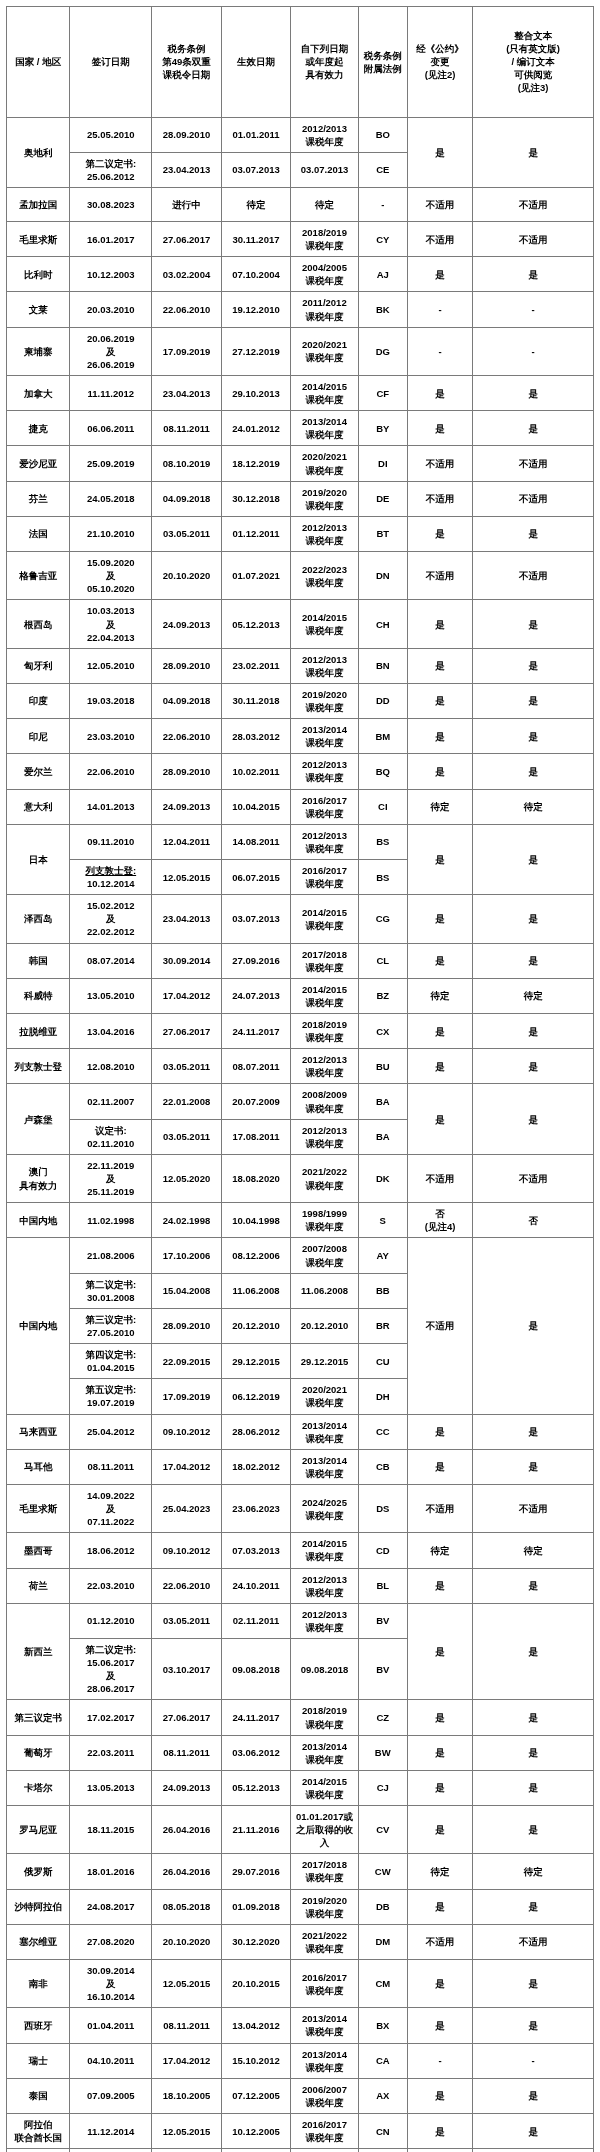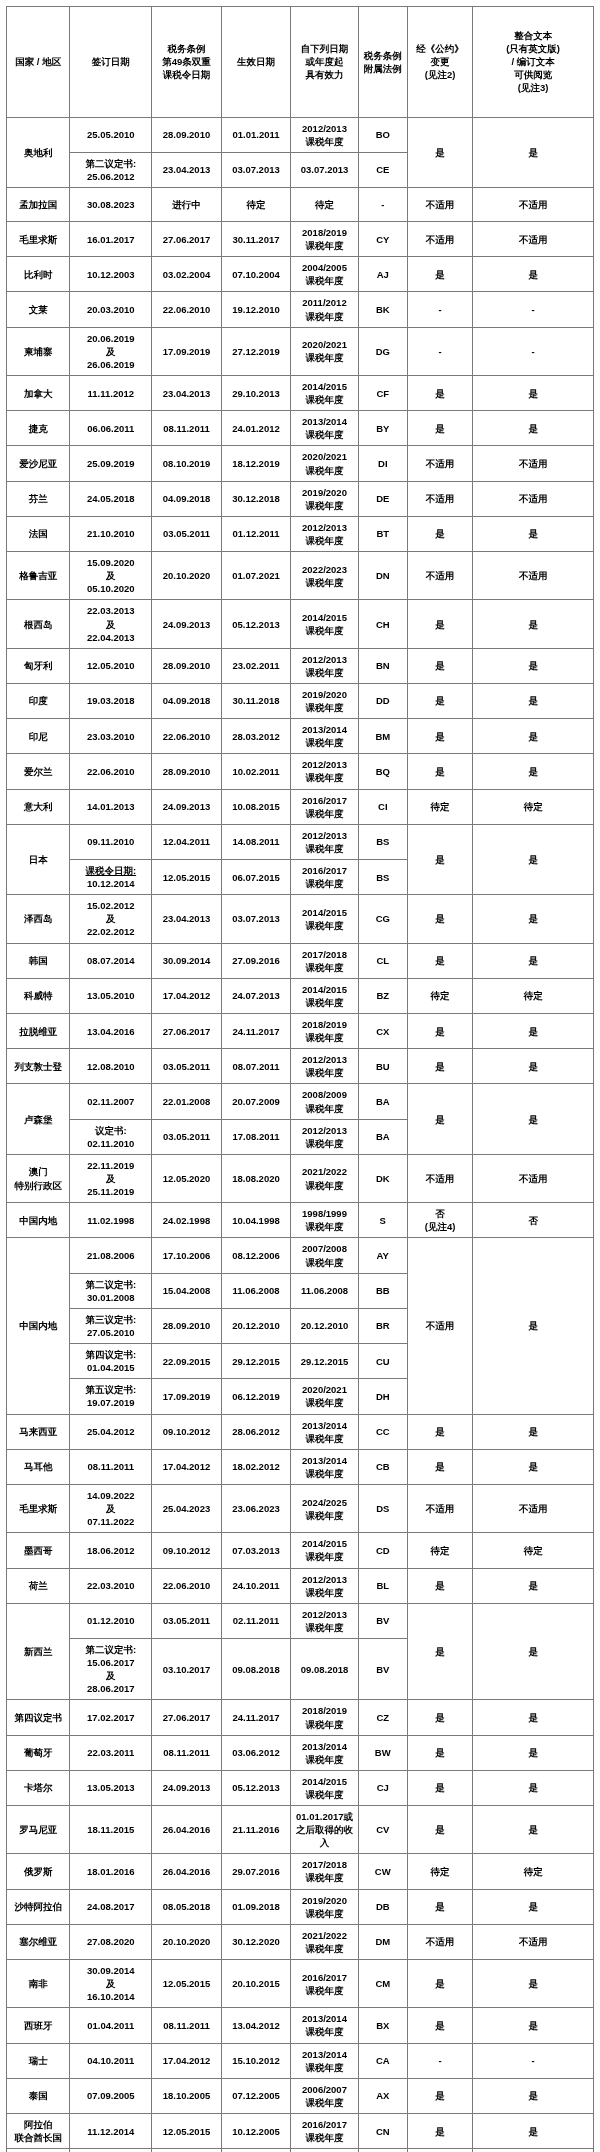--- a/index.html
+++ b/index.html
@@ -224,21 +224,21 @@
           <td>20.10.2020</td>
           <td>01.07.2021</td>
           <td>2022/2023
 课税年度</td>
           <td>DN</td>
           <td>不适用</td>
           <td>不适用</td>
         </tr>
         <tr>
           <td>根西岛</td>
-          <td><span>22.03.2013
+          <td><span>10.03.2013
 及
 22.04.2013</span></td>
           <td>24.09.2013</td>
           <td>05.12.2013</td>
           <td>2014/2015
 课税年度</td>
           <td>CH</td>
           <td>是</td>
           <td>是</td>
         </tr>
@@ -283,40 +283,40 @@
           <td>2012/2013
 课税年度</td>
           <td>BQ</td>
           <td>是</td>
           <td>是</td>
         </tr>
         <tr>
           <td>意大利</td>
           <td><span>14.01.2013</span></td>
           <td>24.09.2013</td>
-          <td>10.08.2015</td>
+          <td>10.04.2015</td>
           <td>2016/2017
 课税年度</td>
           <td>CI</td>
           <td>待定</td>
           <td>待定</td>
         </tr>
         <tr>
           <td rowspan="2">日本</td>
           <td><span>09.11.2010</span></td>
           <td>12.04.2011</td>
           <td>14.08.2011</td>
           <td>2012/2013
 课税年度</td>
           <td>BS</td>
           <td rowspan="2">是</td>
           <td rowspan="2">是</td>
         </tr>
         <tr>
-          <td><span class="lbl-underline">课税令日期:</span>
+          <td><span class="lbl-underline">列支敦士登:</span>
 <span>10.12.2014</span></td>
           <td>12.05.2015</td>
           <td>06.07.2015</td>
           <td>2016/2017
 课税年度</td>
           <td>BS</td>
         </tr>
         <tr>
           <td>泽西岛</td>
           <td><span>15.02.2012
@@ -389,21 +389,21 @@
           <td><span>议定书:</span>
 <span>02.11.2010</span></td>
           <td>03.05.2011</td>
           <td>17.08.2011</td>
           <td>2012/2013
 课税年度</td>
           <td>BA</td>
         </tr>
         <tr>
           <td>澳门
-特别行政区</td>
+具有效力</td>
           <td><span>22.11.2019
 及
 25.11.2019</span></td>
           <td>12.05.2020</td>
           <td>18.08.2020</td>
           <td>2021/2022
 课税年度</td>
           <td>DK</td>
           <td>不适用</td>
           <td>不适用</td>
@@ -536,21 +536,21 @@
           <td><span>第二议定书:</span>
 <span>15.06.2017
 及
 28.06.2017</span></td>
           <td>03.10.2017</td>
           <td>09.08.2018</td>
           <td>09.08.2018</td>
           <td>BV</td>
         </tr>
         <tr>
-          <td>第四议定书</td>
+          <td>第三议定书</td>
           <td><span>17.02.2017</span></td>
           <td>27.06.2017</td>
           <td>24.11.2017</td>
           <td>2018/2019
 课税年度</td>
           <td>CZ</td>
           <td>是</td>
           <td>是</td>
         </tr>
         <tr>

